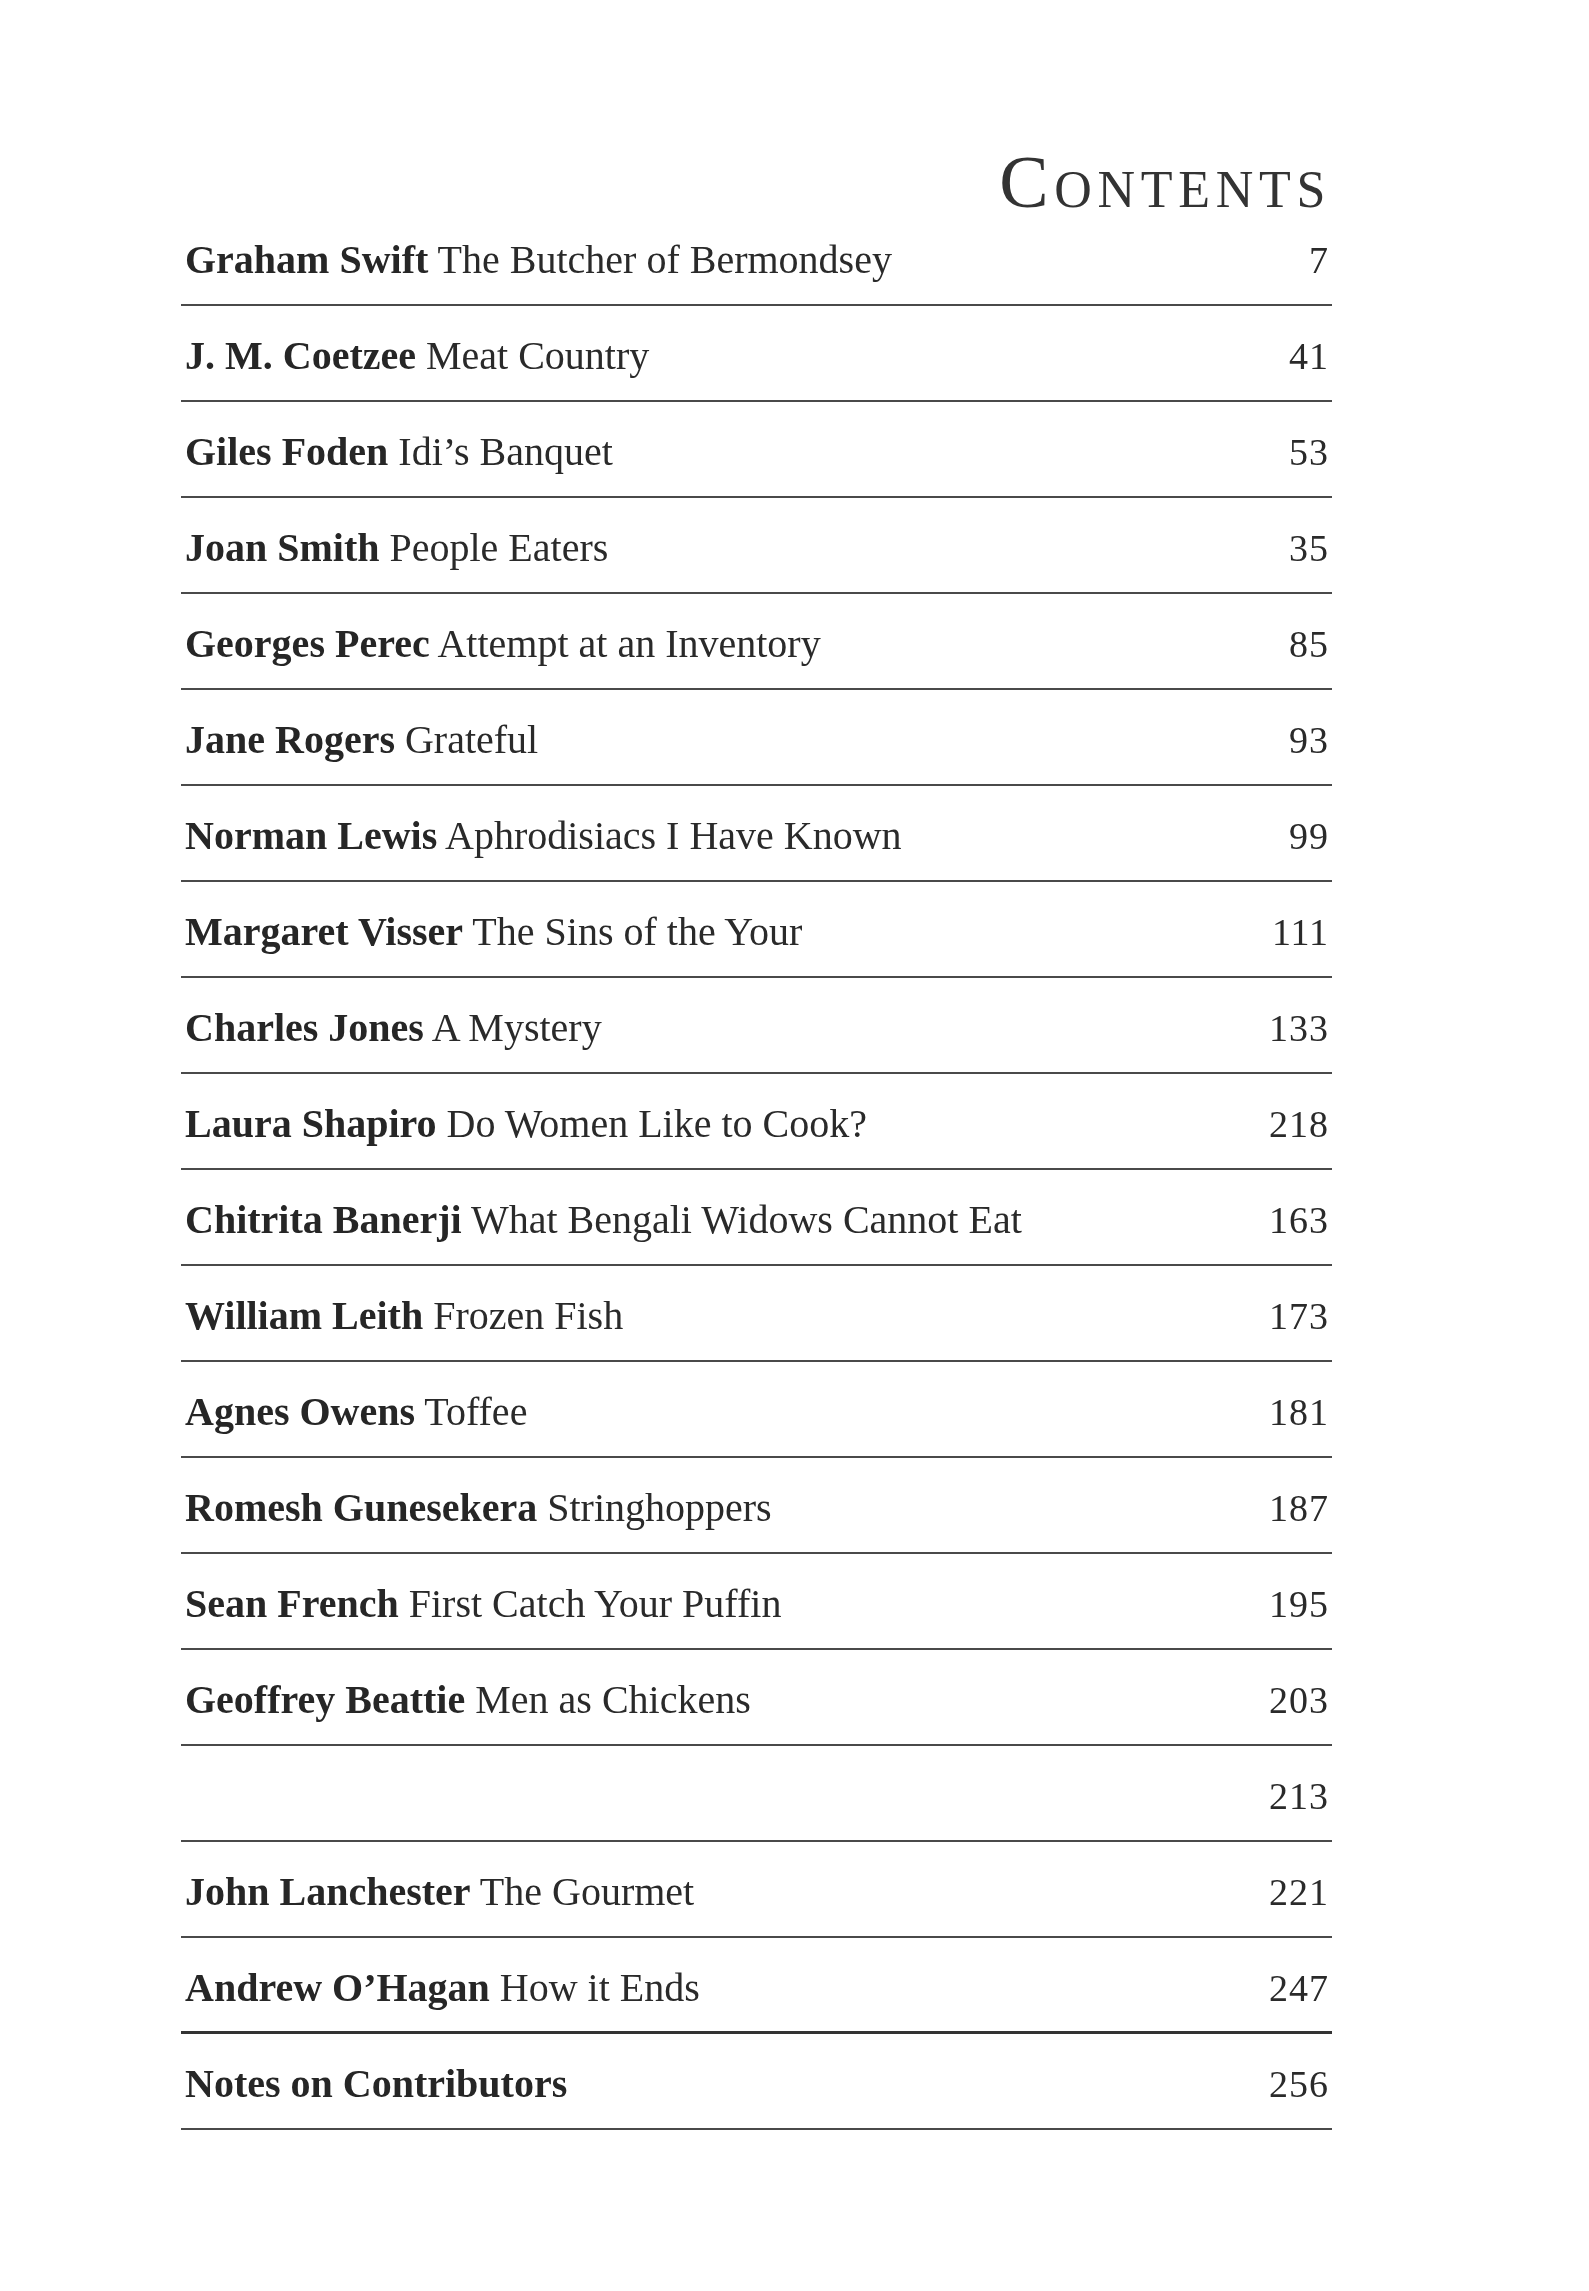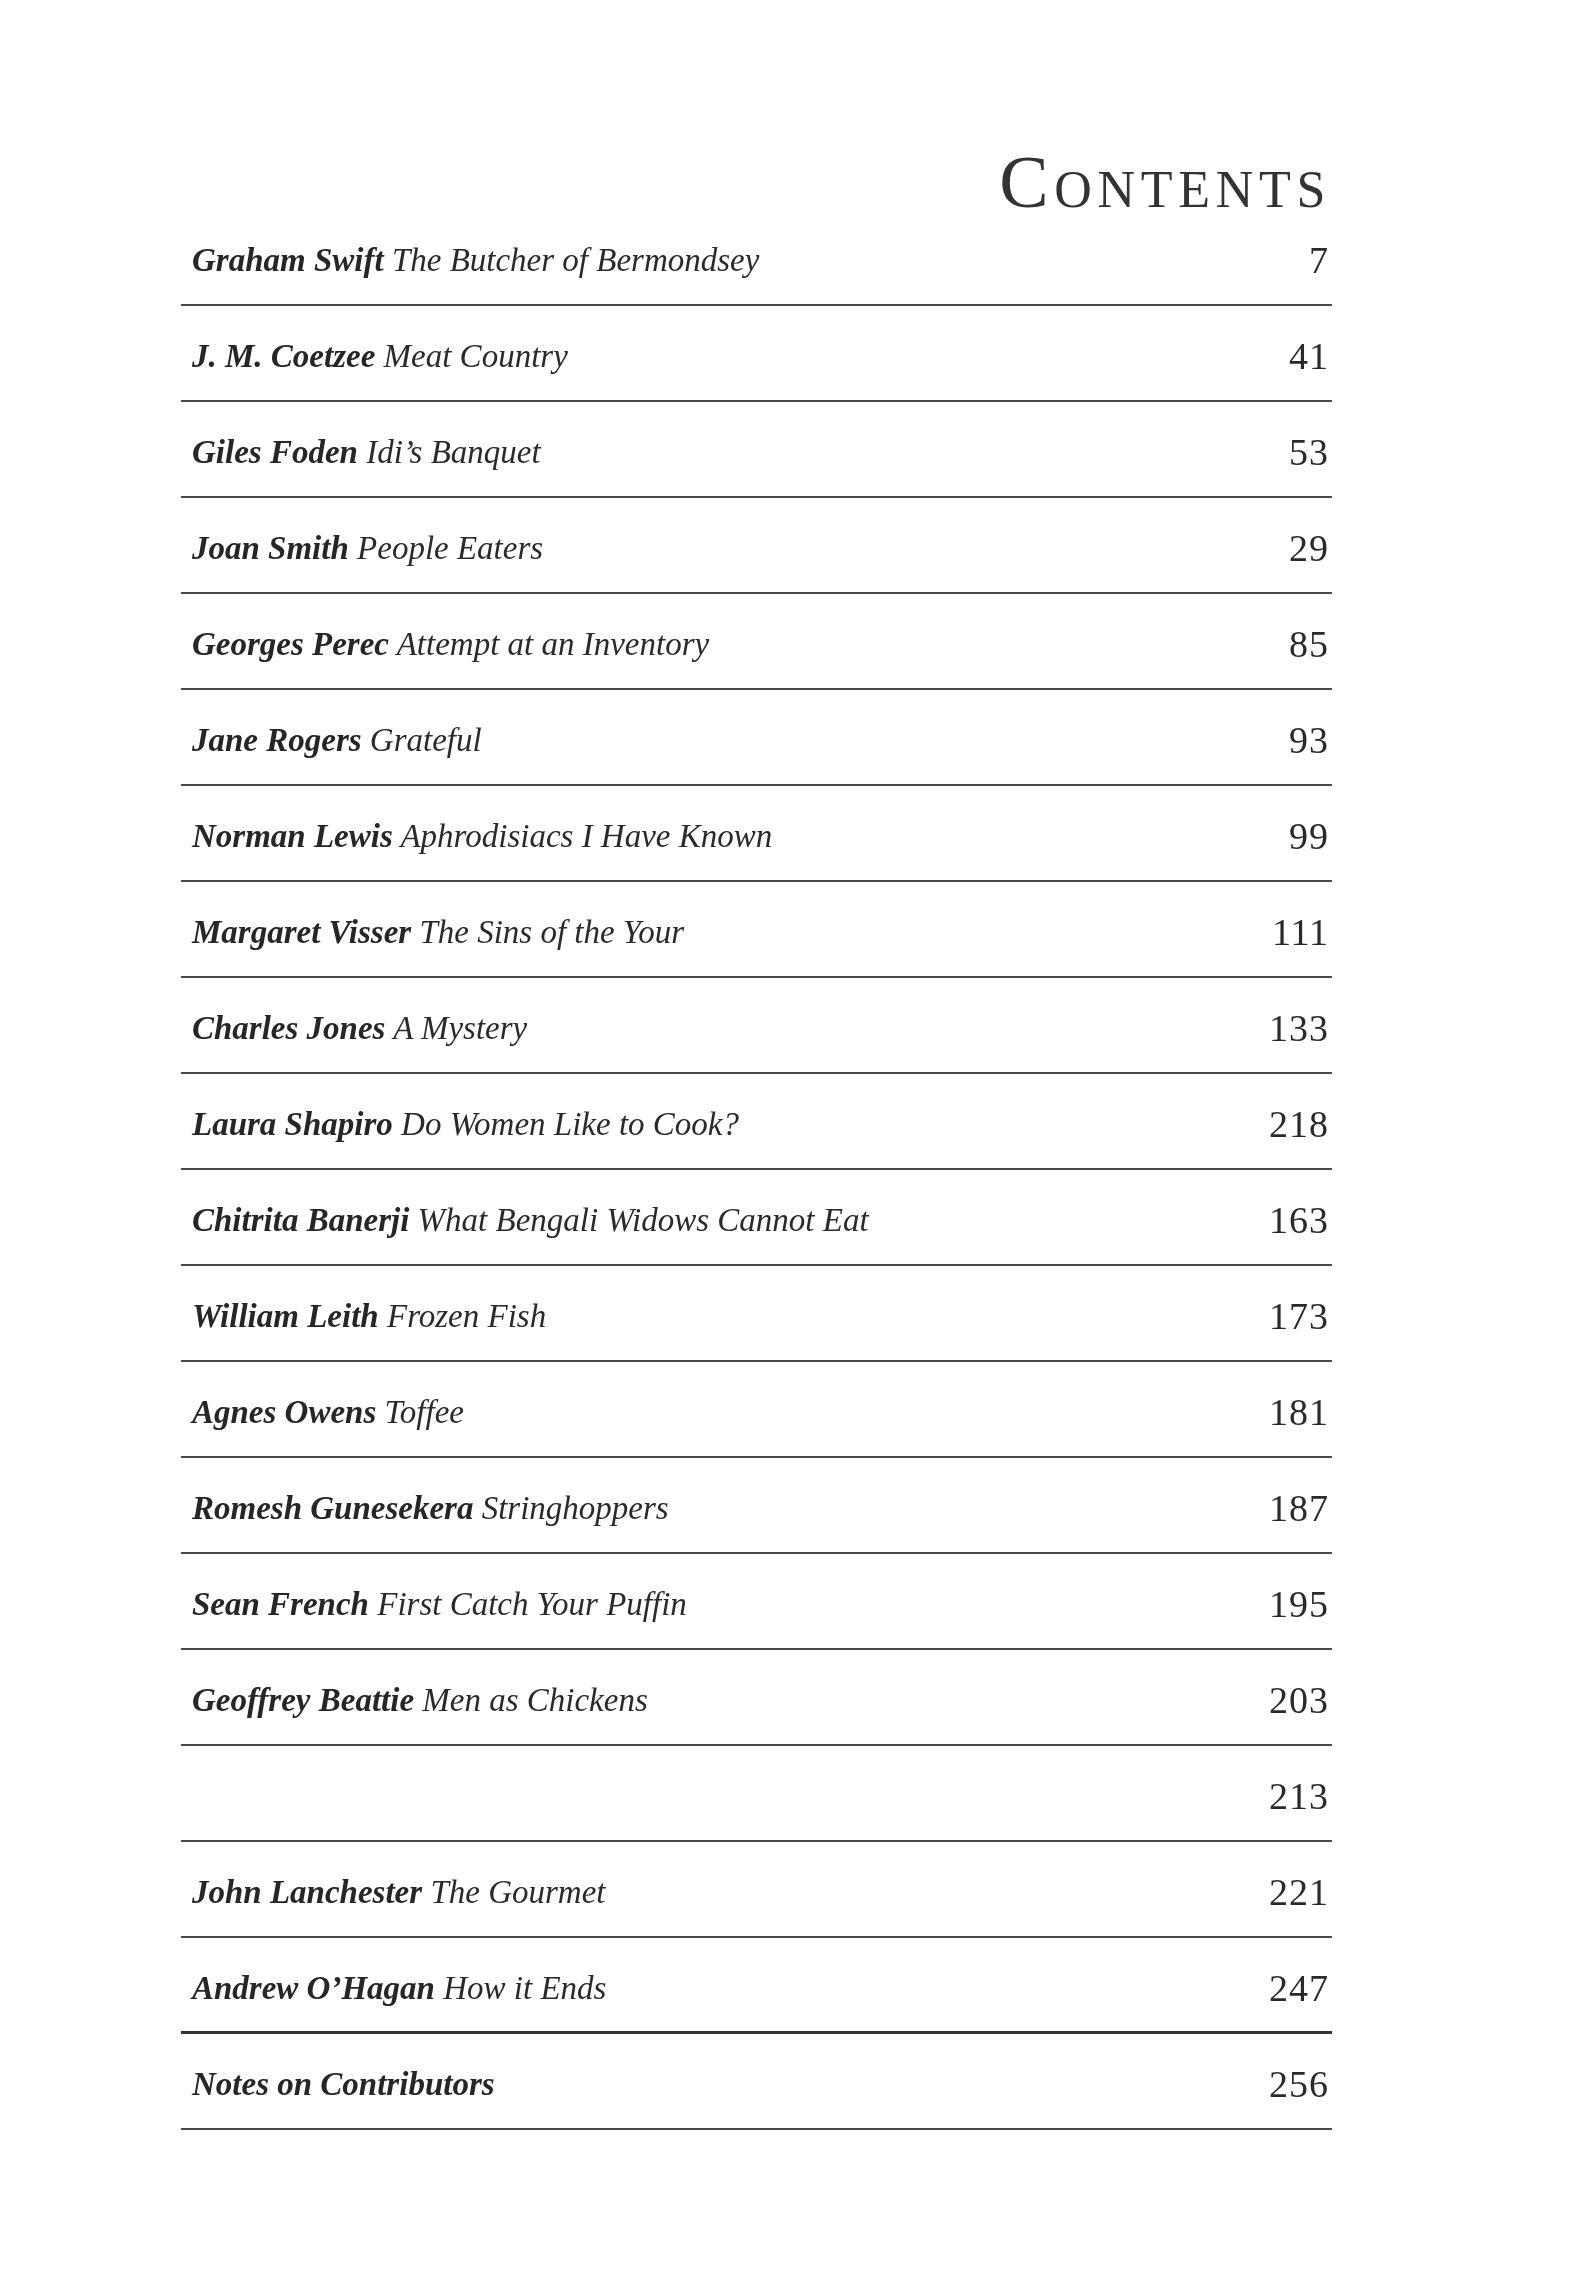--- a/index.html
+++ b/index.html
@@ -49,27 +49,26 @@
       height: 96px;
       box-sizing: border-box;
       border-bottom: 2.9px solid #4a4a4a;
     }
     .entry.thick {
       border-bottom-width: 3.8px;
       border-bottom-color: #333333;
     }
     .entry-text {
       position: absolute;
-      left: 11px;
+      left: 4px;
       top: 28.5px;
-      font-size: 33px;
+      font-size: 40px;
       line-height: 42px;
       white-space: nowrap;
       color: #2a2a2a;
-      font-style: italic;
     }
     .author {
       font-weight: bold;
       color: #262626;
     }
     .sep {
       white-space: pre;
     }
     .piece {
       font-weight: normal;
@@ -99,21 +98,21 @@
     <li class="entry">
       <span class="entry-text"><span class="author">J. M. Coetzee</span><span class="sep"> </span><span class="piece">Meat Country</span></span>
       <span class="page-num">41</span>
     </li>
     <li class="entry">
       <span class="entry-text"><span class="author">Giles Foden</span><span class="sep"> </span><span class="piece">Idi’s Banquet</span></span>
       <span class="page-num">53</span>
     </li>
     <li class="entry">
       <span class="entry-text"><span class="author">Joan Smith</span><span class="sep"> </span><span class="piece">People Eaters</span></span>
-      <span class="page-num">29</span>
+      <span class="page-num">35</span>
     </li>
     <li class="entry">
       <span class="entry-text"><span class="author">Georges Perec</span><span class="sep"> </span><span class="piece">Attempt at an Inventory</span></span>
       <span class="page-num">85</span>
     </li>
     <li class="entry">
       <span class="entry-text"><span class="author">Jane Rogers</span><span class="sep"> </span><span class="piece">Grateful</span></span>
       <span class="page-num">93</span>
     </li>
     <li class="entry">

